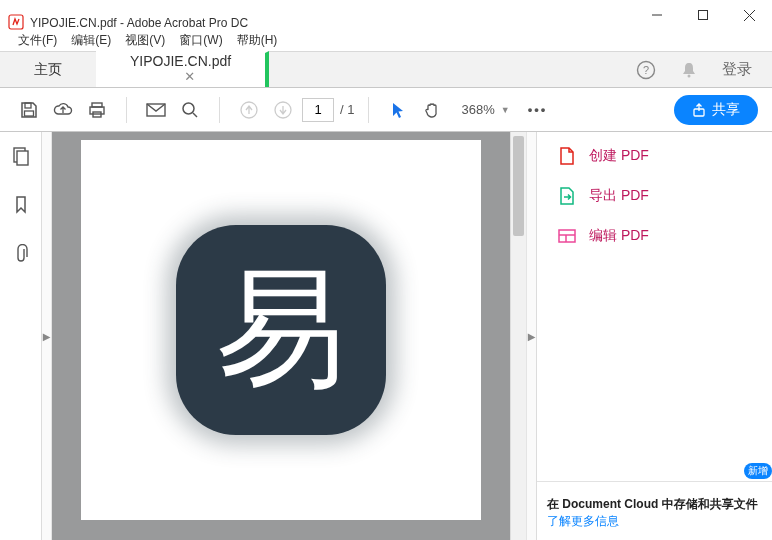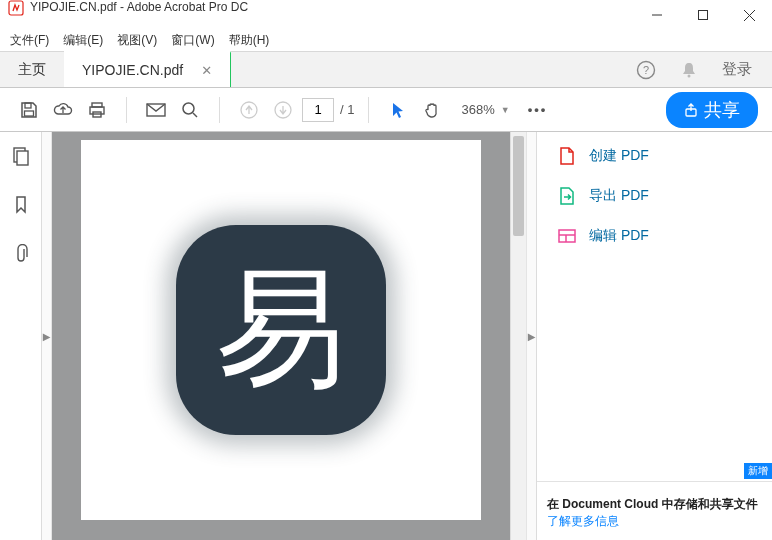--- a/index.html
+++ b/index.html
@@ -1,71 +1,71 @@
 <!DOCTYPE html>
 <html><head>
 <meta charset="utf-8">
 <style>
   * { box-sizing: border-box; font-family: "Microsoft YaHei", "Segoe UI", sans-serif; }
   html, body { margin: 0; padding: 0; }
   body { width: 772px; height: 540px; overflow: hidden; background: #fff; color: #333; font-size: 13px; }
 
-  .titlebar { height: 30px; display: flex; align-items: flex-start; padding: 0 0 0 8px; background: #fff; border-bottom: 0; }
+  .titlebar { height: 30px; display: flex; align-items: flex-end; padding: 0 0 0 8px; background: #fff; border-bottom: 0; }
   .titlebar .app-icon { width: 16px; height: 16px; margin-right: 6px; }
   .titlebar .title { flex: 1; font-size: 12px; color: #333; }
   .winbtns { display: flex; }
   .winbtn { width: 46px; height: 30px; display: flex; align-items: center; justify-content: center; }
   .winbtn svg { display: block; }
 
-  .menubar { height: 22px; display: flex; align-items: center; gap: 14px; padding: 0 10px; font-size: 12px; color: #333; border-bottom: 1px solid #d8d8d8; }
+  .menubar { height: 22px; display: flex; align-items: center; gap: 14px; padding: 0 18px; font-size: 12px; color: #333; border-bottom: 1px solid #d8d8d8; }
   .menubar span { cursor: default; }
 
   .tabbar { height: 36px; display: flex; align-items: stretch; background: #f2f2f2; border-bottom: 1px solid #c8c8c8; }
-  .tab { display: flex; align-items: center; padding: 0 18px; font-size: 14px; color: #333; }
+  .tab { display: flex; align-items: center; padding: 0 34px; font-size: 14px; color: #333; }
   .tab.nav { background: #f2f2f2; }
-  .tab.doc { background: #fff; border-top: 2px solid #fff; border-right: 1px solid #22c55e; margin-top: -1px; }
+  .tab.doc { background: #fff; border-top: 2px solid #fff; border-right: 4px solid #22c55e; margin-top: -1px; flex-direction: column; }
   .tab.doc .close-x { margin-left: 18px; color: #888; font-size: 13px; }
   .tabbar .spacer { flex: 1; }
   .tabbar .right { display: flex; align-items: center; gap: 24px; padding-right: 20px; }
   .tabbar .right .login { font-size: 15px; color: #666; }
   .iconbtn { display: inline-flex; align-items: center; justify-content: center; }
 
   .toolbar { height: 44px; display: flex; align-items: center; padding: 0 14px; border-bottom: 1px solid #c8c8c8; gap: 4px; }
   .toolbar .sep { width: 1px; height: 26px; background: #ddd; margin: 0 10px; }
   .toolbar .tool { width: 30px; height: 30px; display: flex; align-items: center; justify-content: center; color: #555; }
   .toolbar .tool.disabled { color: #bbb; }
   .toolbar .pagebox { display: flex; align-items: center; gap: 6px; font-size: 13px; color: #555; }
   .toolbar .pagebox input { width: 32px; height: 24px; text-align: center; border: 1px solid #ccc; font-size: 13px; }
   .toolbar .zoom { display: flex; align-items: center; gap: 4px; color: #555; font-size: 13px; margin-left: 10px; }
   .toolbar .zoom .caret { font-size: 9px; color: #888; margin-left: 2px; }
   .toolbar .more { margin-left: 14px; color: #555; font-weight: bold; letter-spacing: 2px; }
   .toolbar .flex { flex: 1; }
-  .sharebtn { background: #0a84ff; color: #fff; border-radius: 16px; padding: 6px 18px; display: flex; align-items: center; gap: 6px; font-size: 18px; }
+  .sharebtn { background: #0a84ff; color: #fff; border-radius: 16px; padding: 6px 18px; display: flex; align-items: center; gap: 6px; font-size: 14px; }
 
   .content { display: flex; height: calc(540px - 30px - 22px - 36px - 44px); }
   .leftrail { width: 42px; background: #fff; border-right: 1px solid #dcdcdc; display: flex; flex-direction: column; align-items: center; padding-top: 14px; gap: 26px; }
   .leftrail .rico { color: #555; }
   .expander { width: 10px; display: flex; align-items: center; justify-content: center; background: #fafafa; border-right: 1px solid #e4e4e4; }
   .expander .arrow { color: #888; font-size: 10px; }
 
   .docarea { flex: 1; background: #999a9b; position: relative; display: flex; }
   .page { background: #fff; margin: 8px auto; width: 400px; height: 380px; position: relative; }
   .page .logo { position: absolute; left: 50%; top: 50%; transform: translate(-50%, -50%); width: 210px; height: 210px; background: #2c3a47; border-radius: 60px; display: flex; align-items: center; justify-content: center; color: #fff; font-size: 130px; font-family: "SimSun","Microsoft YaHei",serif; filter: blur(0.3px); box-shadow: 0 0 22px 10px rgba(44,58,71,0.3); }
   .vscroll { width: 16px; background: #f1f1f1; border-left: 1px solid #ddd; position: relative; }
   .vscroll .thumb { position: absolute; left: 2px; right: 2px; top: 4px; height: 100px; background: #c4c4c4; border-radius: 2px; }
 
   .collapser { width: 10px; background: #fafafa; border-left: 1px solid #e4e4e4; display: flex; align-items: center; justify-content: center; }
   .collapser .arrow { color: #888; font-size: 10px; }
 
   .rightpane { width: 236px; background: #fff; border-left: 1px solid #dcdcdc; display: flex; flex-direction: column; }
   .rightpane .searchwrap { padding: 14px 16px 8px; position: relative; }
   .rightpane .searchwrap input { width: 100%; height: 32px; border: 1px solid #c8c8c8; padding: 0 10px; font-size: 13px; color: #333; }
   .toollist { flex: 1; overflow: hidden; padding: 4px 0; position: relative; }
-  .newbadge { position: absolute; right: 0; bottom: 2px; background: #0a84ff; color: #fff; font-size: 10px; padding: 1px 4px; }
-  .toolitem { display: flex; align-items: center; gap: 12px; padding: 10px 20px; font-size: 14px; color: #0369a1; }
+  .newbadge { position: absolute; right: 0; bottom: 2px; background: #0a84ff; color: #fff; font-size: 10px; padding: 1px 4px; border-radius: 8px; }
+  .toolitem { display: flex; align-items: center; gap: 12px; padding: 10px 20px; font-size: 14px; color: #be185d; }
   .toolitem .ico { width: 20px; height: 20px; display: flex; align-items: center; justify-content: center; }
   .promo { border-top: 1px solid #e2e2e2; padding: 14px 10px 10px; text-align: left; }
   .promo .line1 { font-size: 12px; font-weight: bold; color: #222; }
   .promo .link { font-size: 12px; color: #0a84ff; }
 </style>
 </head>
 <body>
 
 <div class="titlebar">
   <span class="app-icon">

